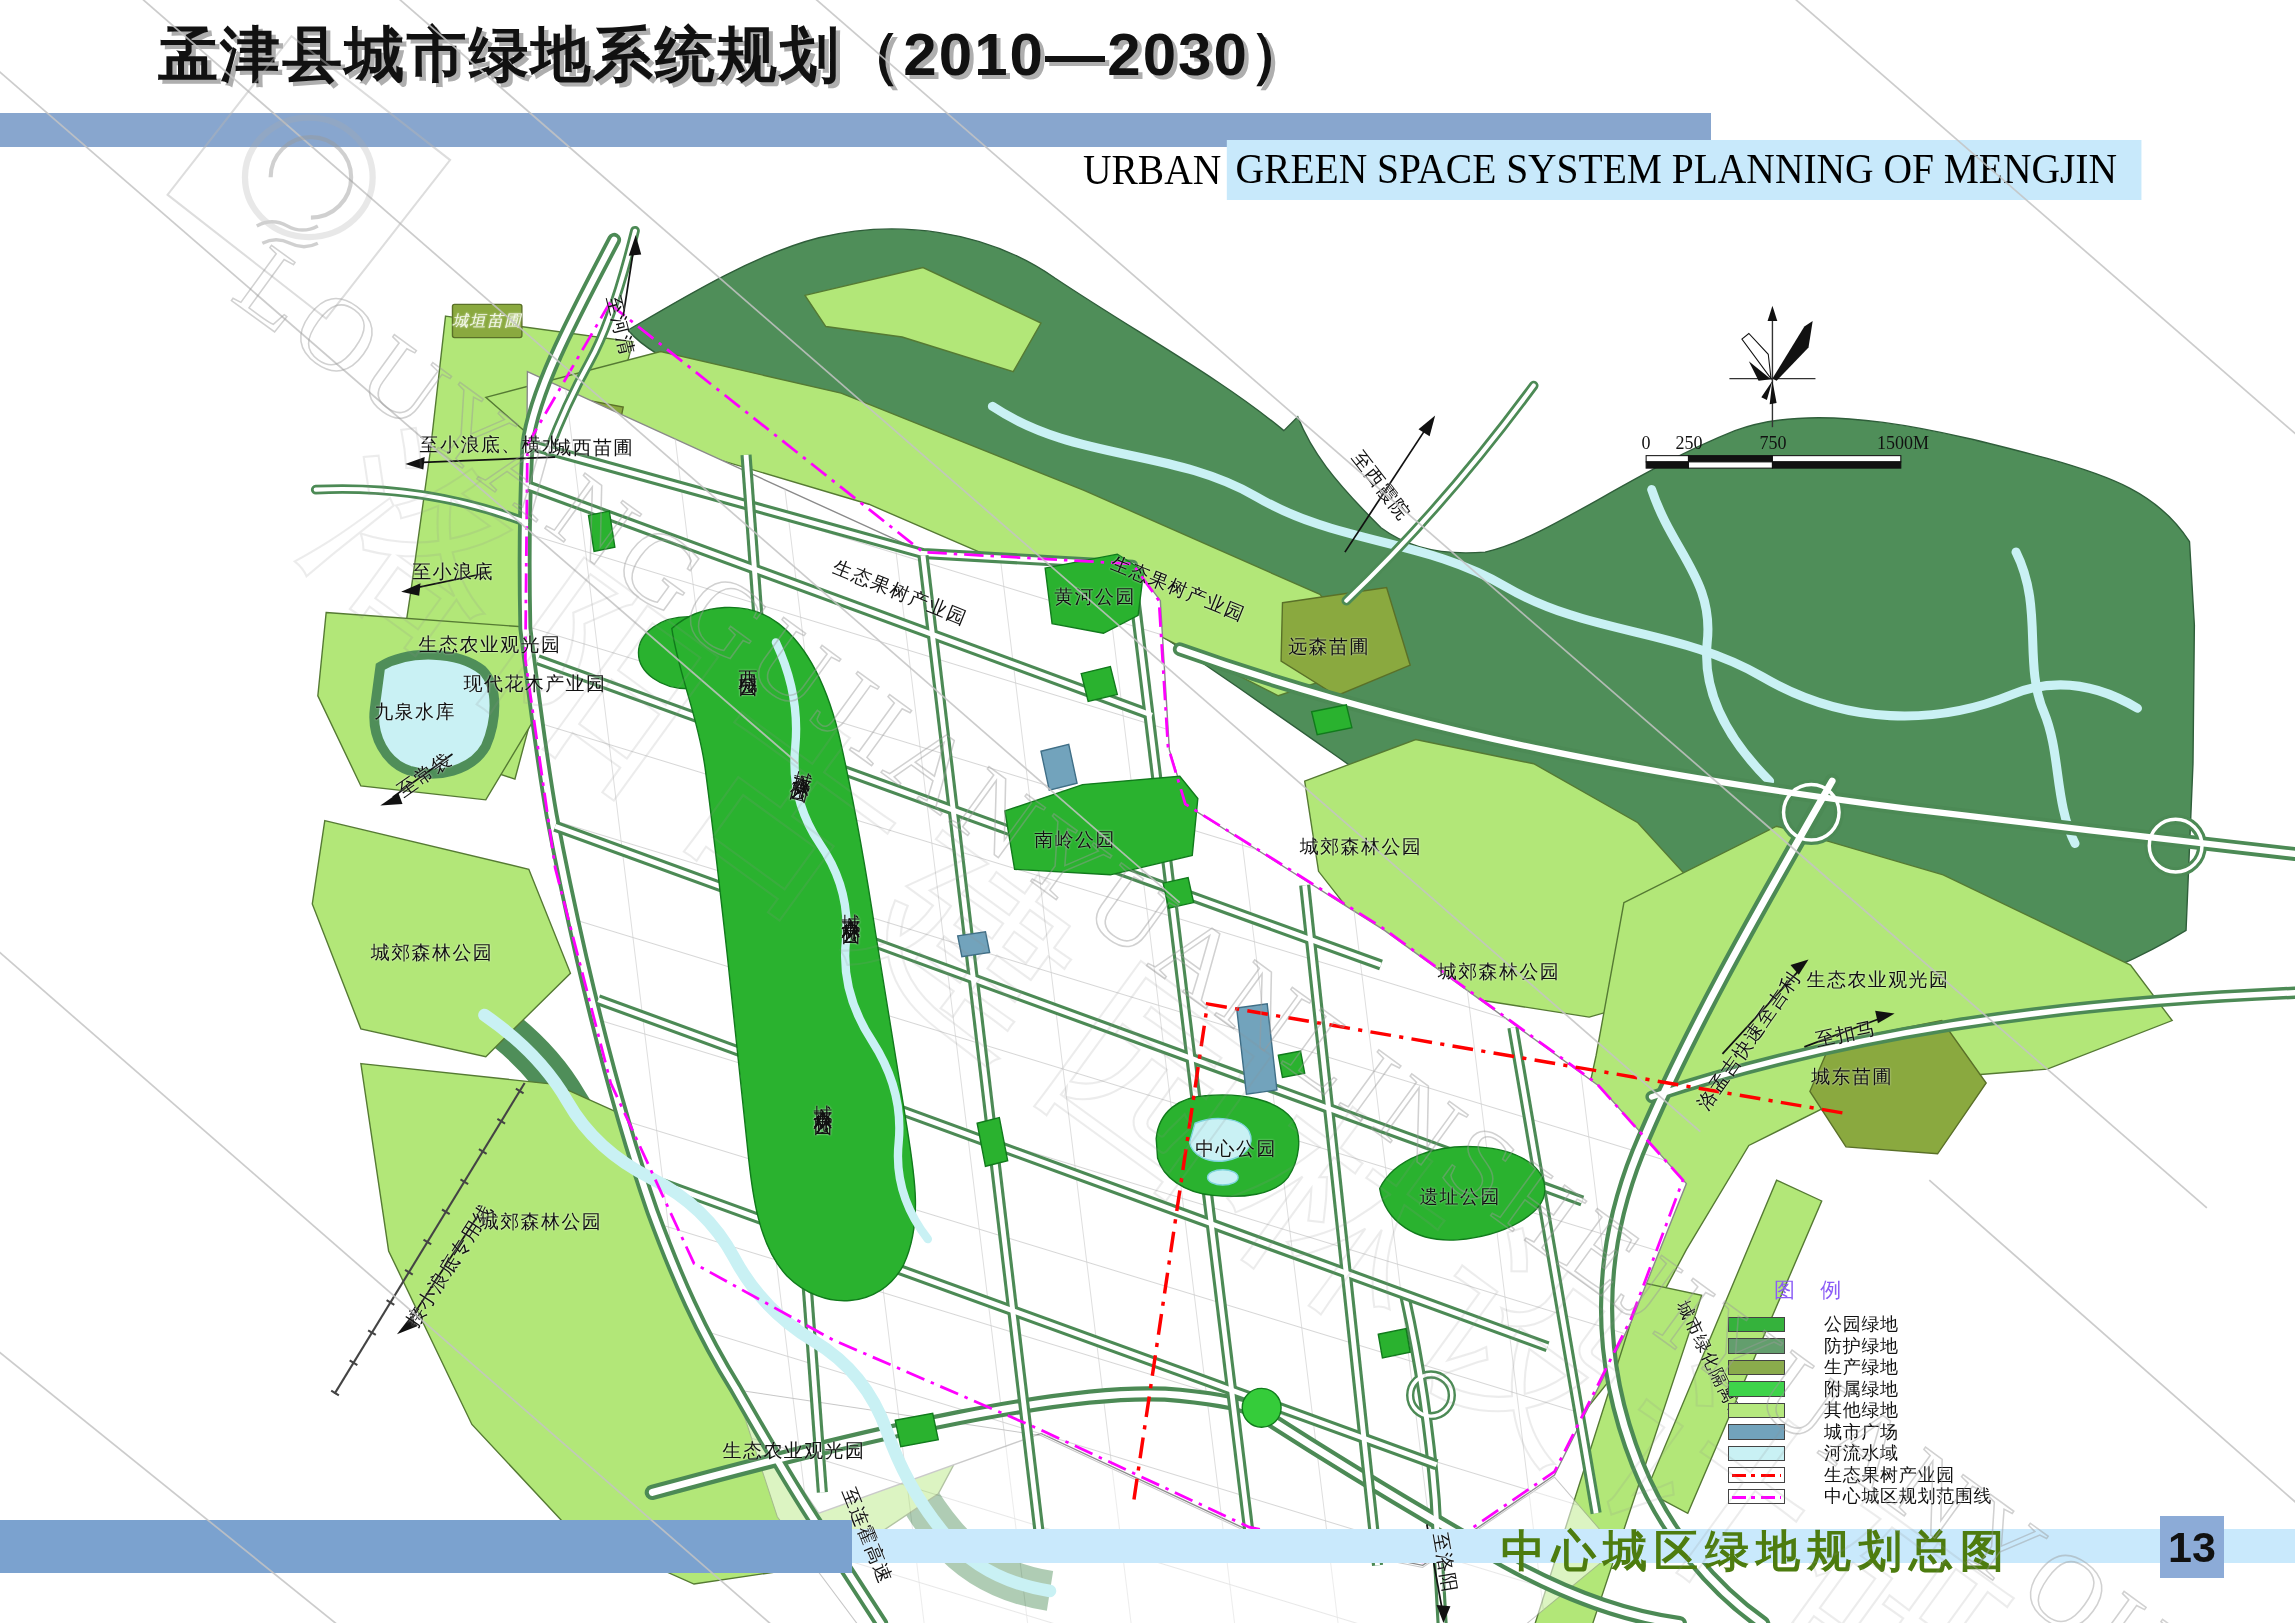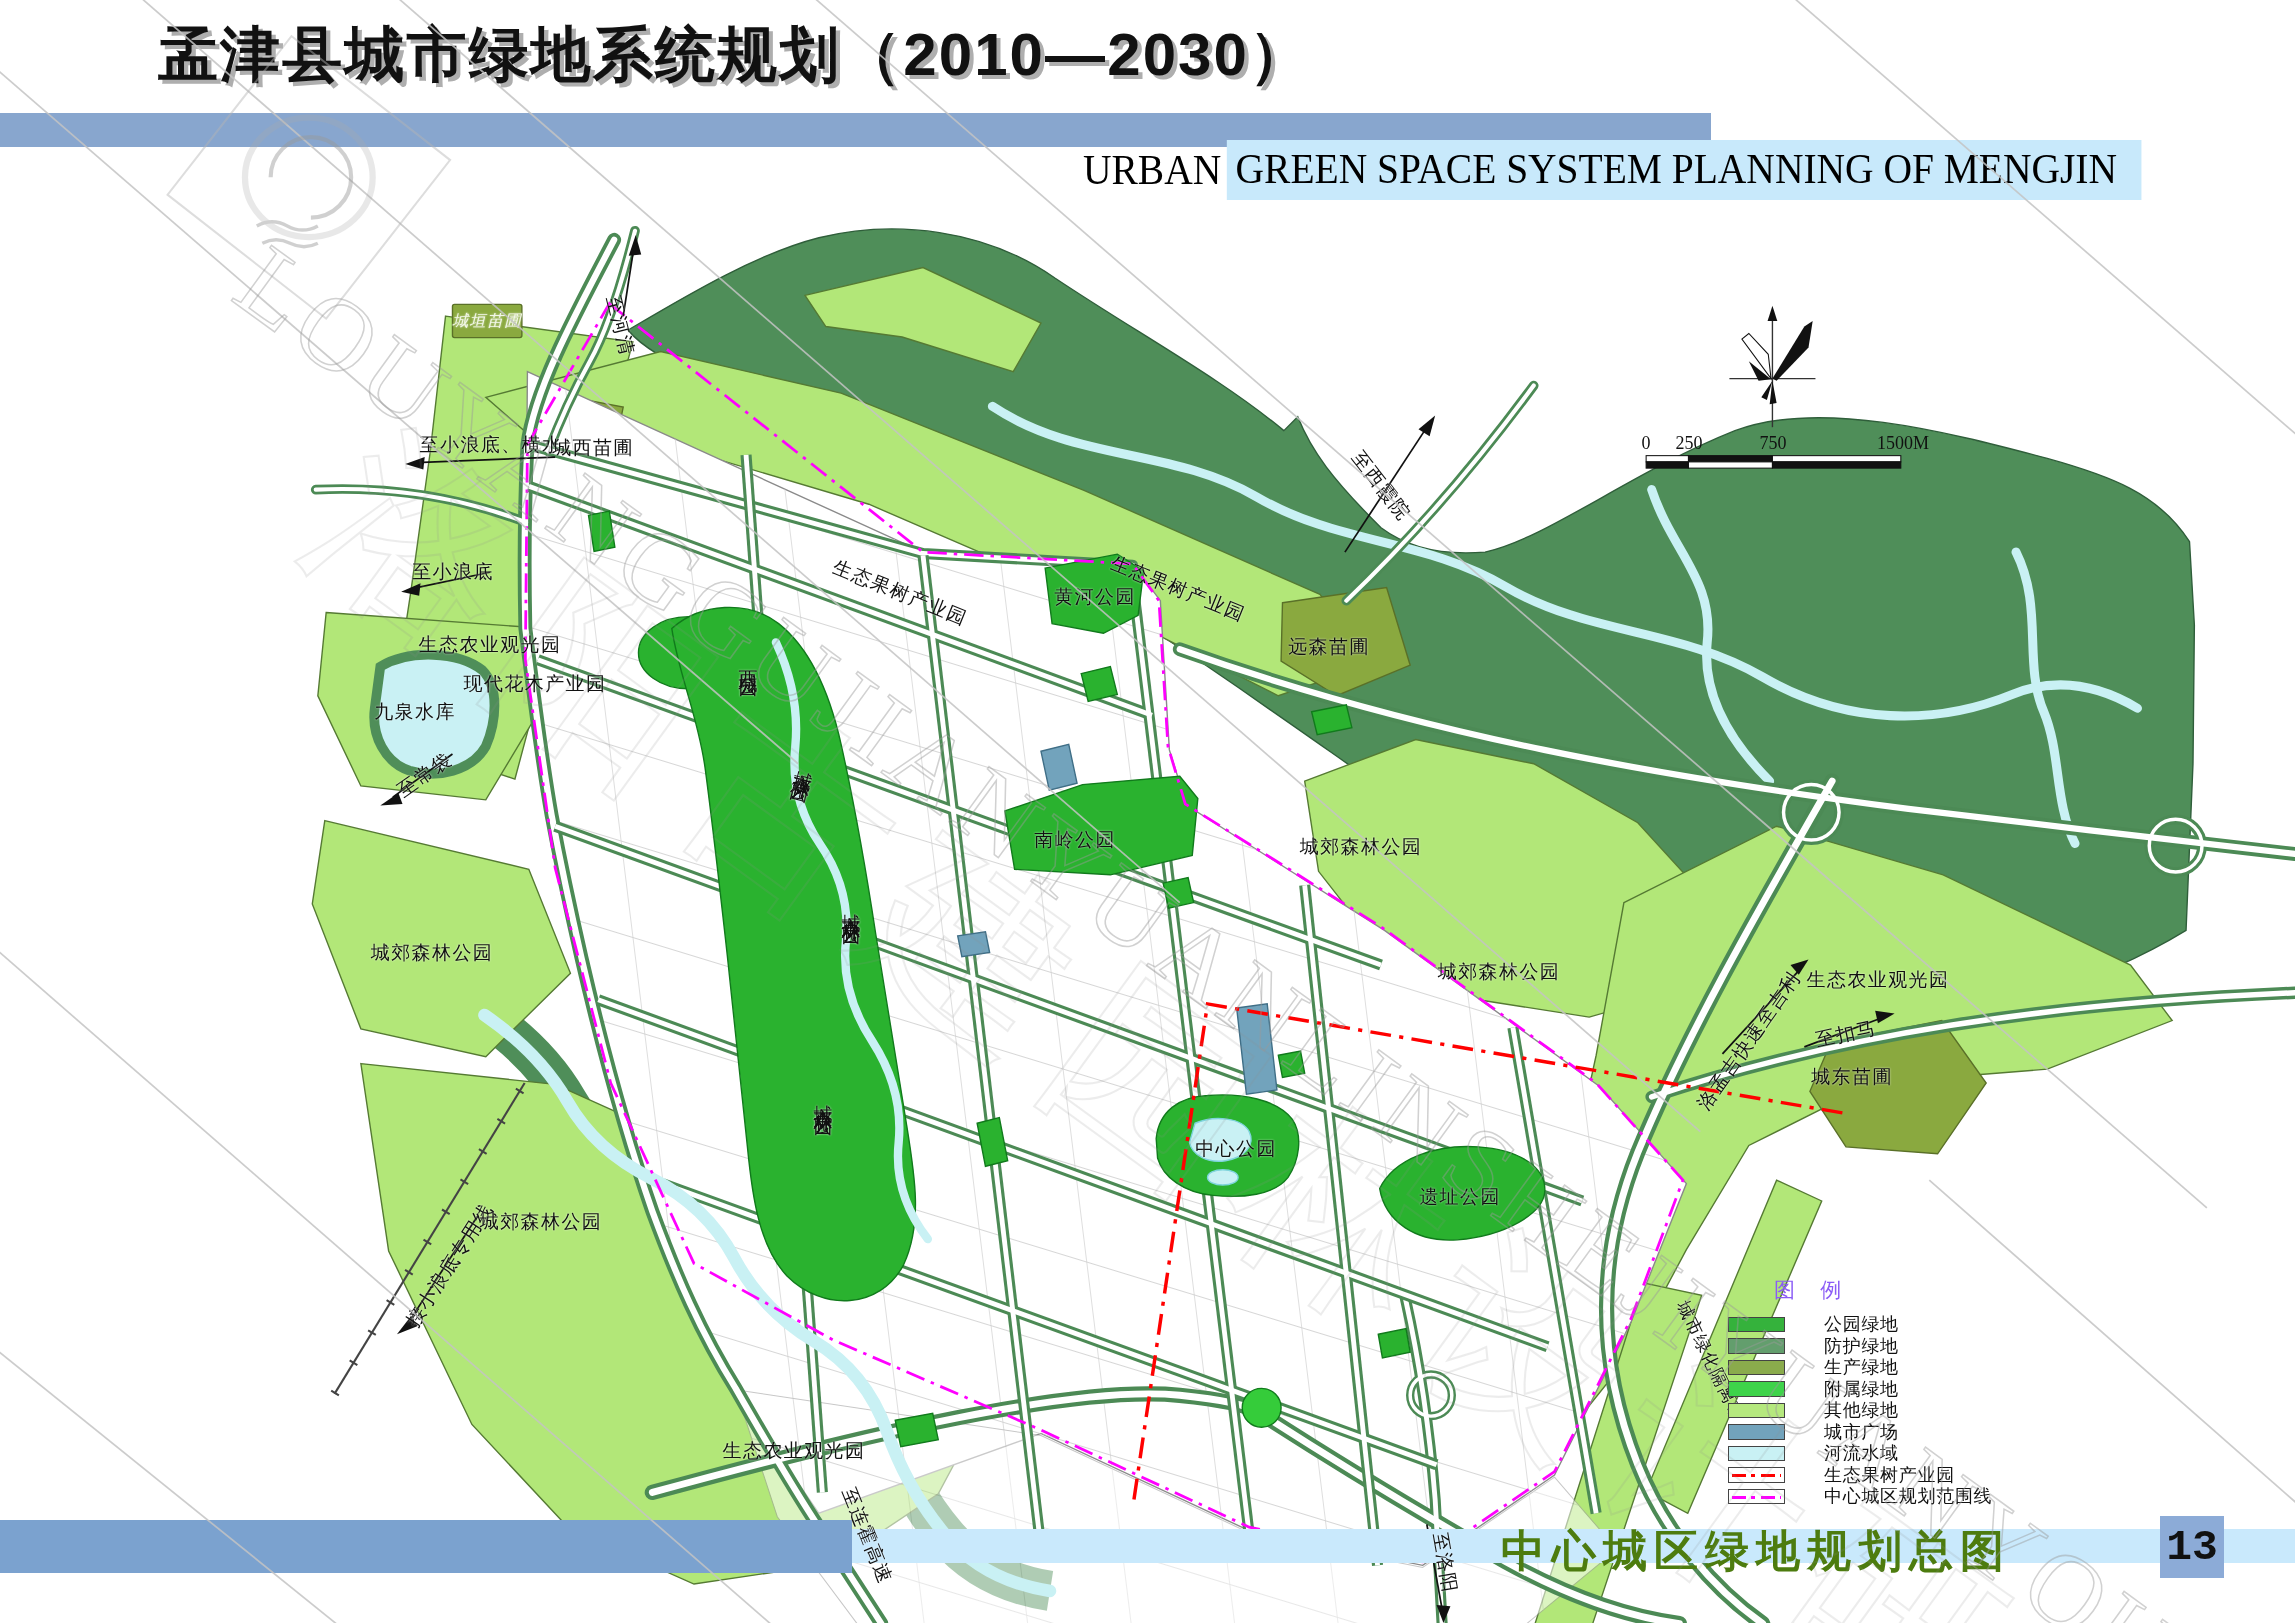--- a/index.html
+++ b/index.html
@@ -18,21 +18,21 @@
   .en-line .hl{background:#c8e9fb;padding:5.6px 26px 7px 9.7px;}
   .en-line .pre{padding-right:5.6px;}
 
   
   .bottom-gray{position:absolute;left:0;top:1520px;width:852px;height:53px;background:#7ba2cf;z-index:2;}
   .bottom-blue{position:absolute;left:852px;top:1529px;width:1443px;height:34px;background:#c9e9fc;z-index:2;}
   .footer-caption{position:absolute;left:1501px;top:1522px;font-size:44px;font-weight:bold;color:#4d7c0f;
                   letter-spacing:7px;z-index:3;white-space:nowrap;}
   .page-box{position:absolute;left:2160px;top:1516px;width:64px;height:62px;background:#8cabd7;z-index:3;
             display:flex;align-items:center;justify-content:center;
-            font-family:Liberation Mono, monospace;font-size:43px;font-weight:bold;color:#111;}
+            font-family:Liberation Sans, sans-serif;font-size:43px;font-weight:bold;color:#111;}
 
   
   #map-svg{position:absolute;left:0;top:0;z-index:1;}
   #label-layer{position:absolute;left:0;top:0;width:100%;height:100%;z-index:3;pointer-events:none;}
   .map-label{position:absolute;font-size:19px;color:#111;white-space:nowrap;letter-spacing:1.4px;
              text-shadow:0 0 2.1px rgba(255,255,255,.8);}
   .map-label.vert{writing-mode:vertical-rl;letter-spacing:2.8px;}
 
   
   #legend{position:absolute;left:1728px;top:1276px;z-index:3;}

